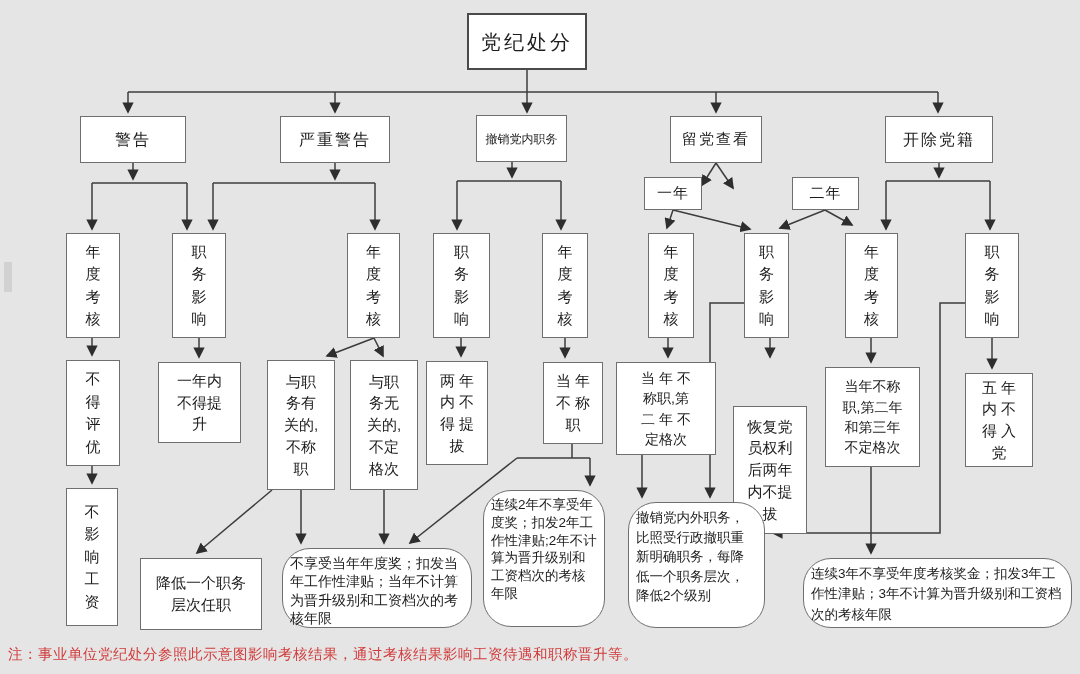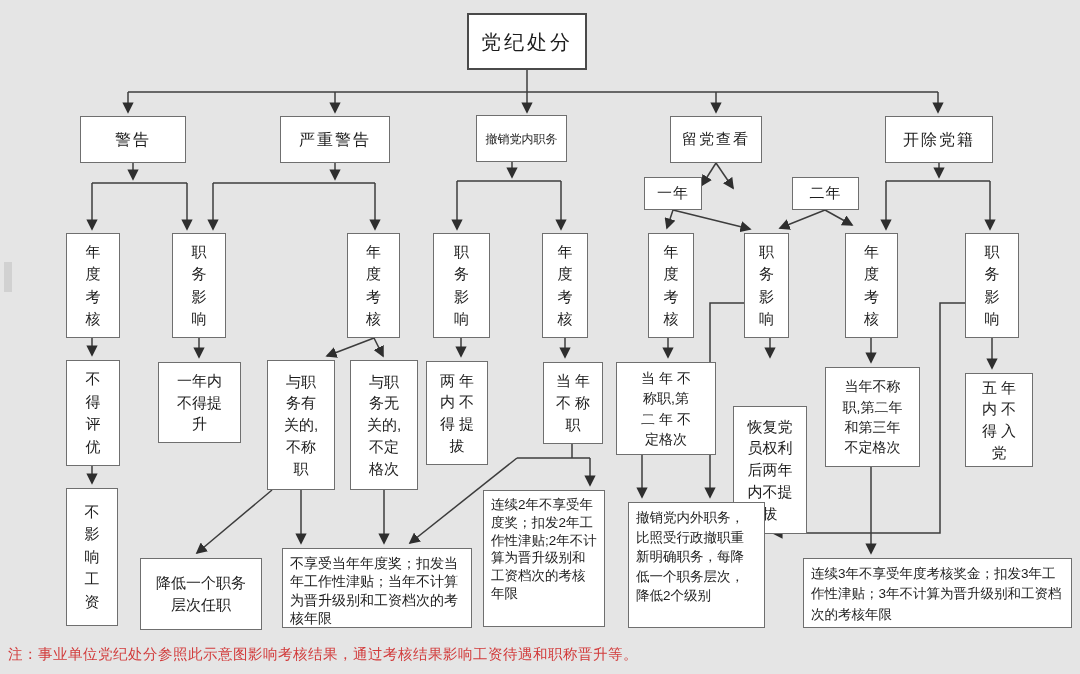--- a/index.html
+++ b/index.html
@@ -7,21 +7,21 @@
          font-family:"Liberation Sans","DejaVu Sans",sans-serif;color:#1c1c1c;}
   #wires{position:absolute;left:0;top:0;width:1080px;height:674px;}
   .node{position:absolute;background:#ffffff;border:1.5px solid #6f6f6f;
         display:flex;align-items:center;justify-content:center;
         text-align:center;white-space:pre-line;line-height:1.5;font-size:15px;box-sizing:border-box;}
   .lvl2{font-size:16px;letter-spacing:2px;}
   .root{font-size:20px;letter-spacing:3px;border:2px solid #4a4a4a;}
   .yr{font-size:15px;letter-spacing:1px;}
   .mid{font-size:14px;line-height:1.45;}
   .para{align-items:flex-start;justify-content:flex-start;text-align:left;
-        white-space:normal;padding:5px 7px;font-size:13.5px;line-height:1.32;}
+        white-space:normal;padding:5px 7px;font-size:13.5px;line-height:1.32;border-radius:28px;}
   .note{position:absolute;left:8px;top:645px;font-size:14.5px;color:#d23b3b;
         letter-spacing:0.5px;white-space:nowrap;}
   .artifact{position:absolute;left:4px;top:262px;width:8px;height:30px;background:#cccccc;opacity:.8;}
   svg path{stroke:#3c3c3c;stroke-width:1.5;fill:none;}
   svg .arrowhead{fill:#2e2e2e;stroke:none;}
 </style>
 </head>
 <body>
 
 <div id="stage">

